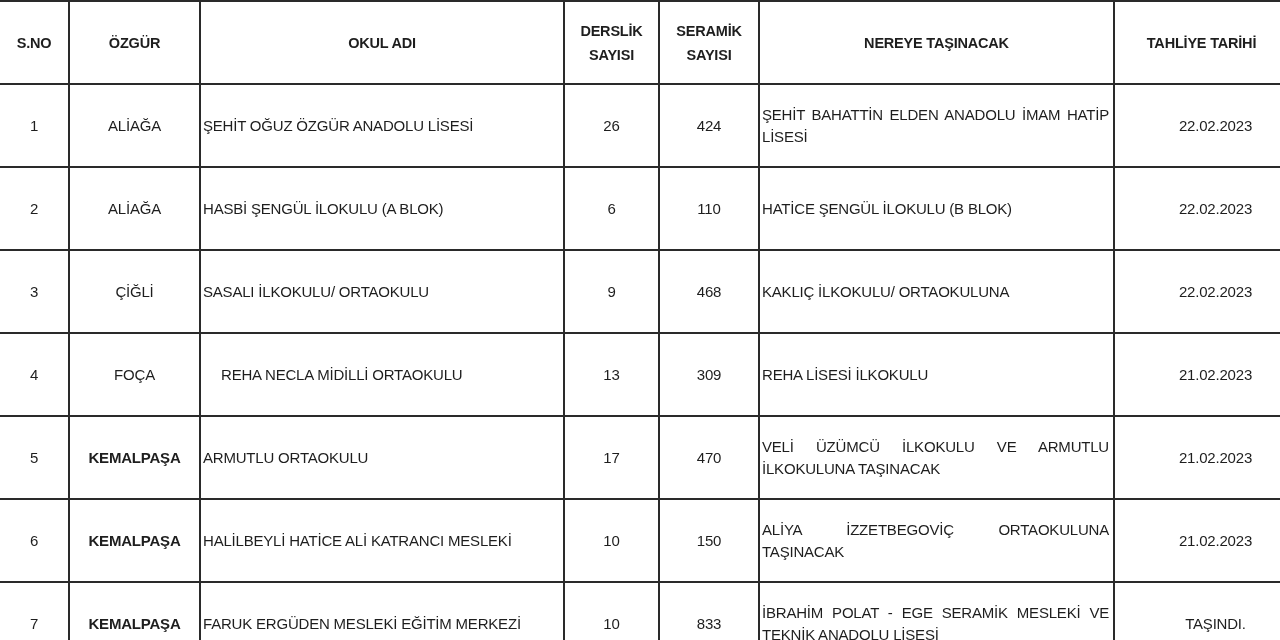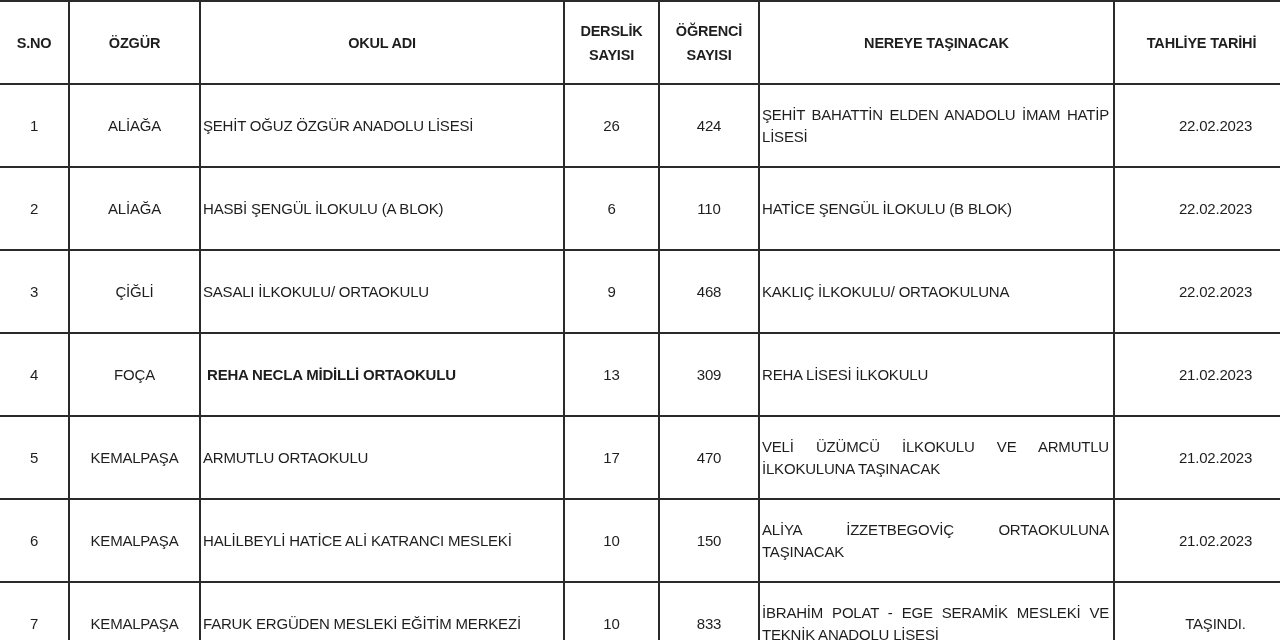--- a/index.html
+++ b/index.html
@@ -52,25 +52,25 @@
   }
   th.two-line { line-height: 24px; }
 
   td.center { text-align: center; }
   td.left {
     text-align: justify;
     text-align-last: left;
     padding-left: 2px;
     padding-right: 4px;
   }
-  td.left.indent { padding-left: 6px; font-weight: bold; }
+  td.left.indent { padding-left: 20px; }
   td.right-pad { text-align: center; padding-left: 28px; }
 
   tr.first th { border-top: 2px solid #2a2a2a; }
-  .nowrap { white-space: nowrap; }
+  .nowrap { white-space: nowrap; font-weight: bold; }
 </style>
 </head>
 <body>
 
 <div class="sheet">
   <table>
     <colgroup>
       <col class="c-sno">
         <col class="c-ilce">
         <col class="c-okul">
@@ -82,21 +82,21 @@
     <thead>
       <tr class="first">
         <th>S.NO</th>
         <th>ÖZGÜR</th>
         <th>OKUL ADI</th>
         <th class="two-line">
           <span>DERSLİK</span><br>
           <span>SAYISI</span>
         </th>
         <th class="two-line">
-          <span>ÖĞRENCİ</span><br>
+          <span>SERAMİK</span><br>
           <span>SAYISI</span>
         </th>
         <th>NEREYE TAŞINACAK</th>
         <th class="right-pad">TAHLİYE TARİHİ</th>
       </tr>
     </thead>
     <tbody>
       <tr>
         <td class="center">1</td>
         <td class="center">ALİAĞA</td>

